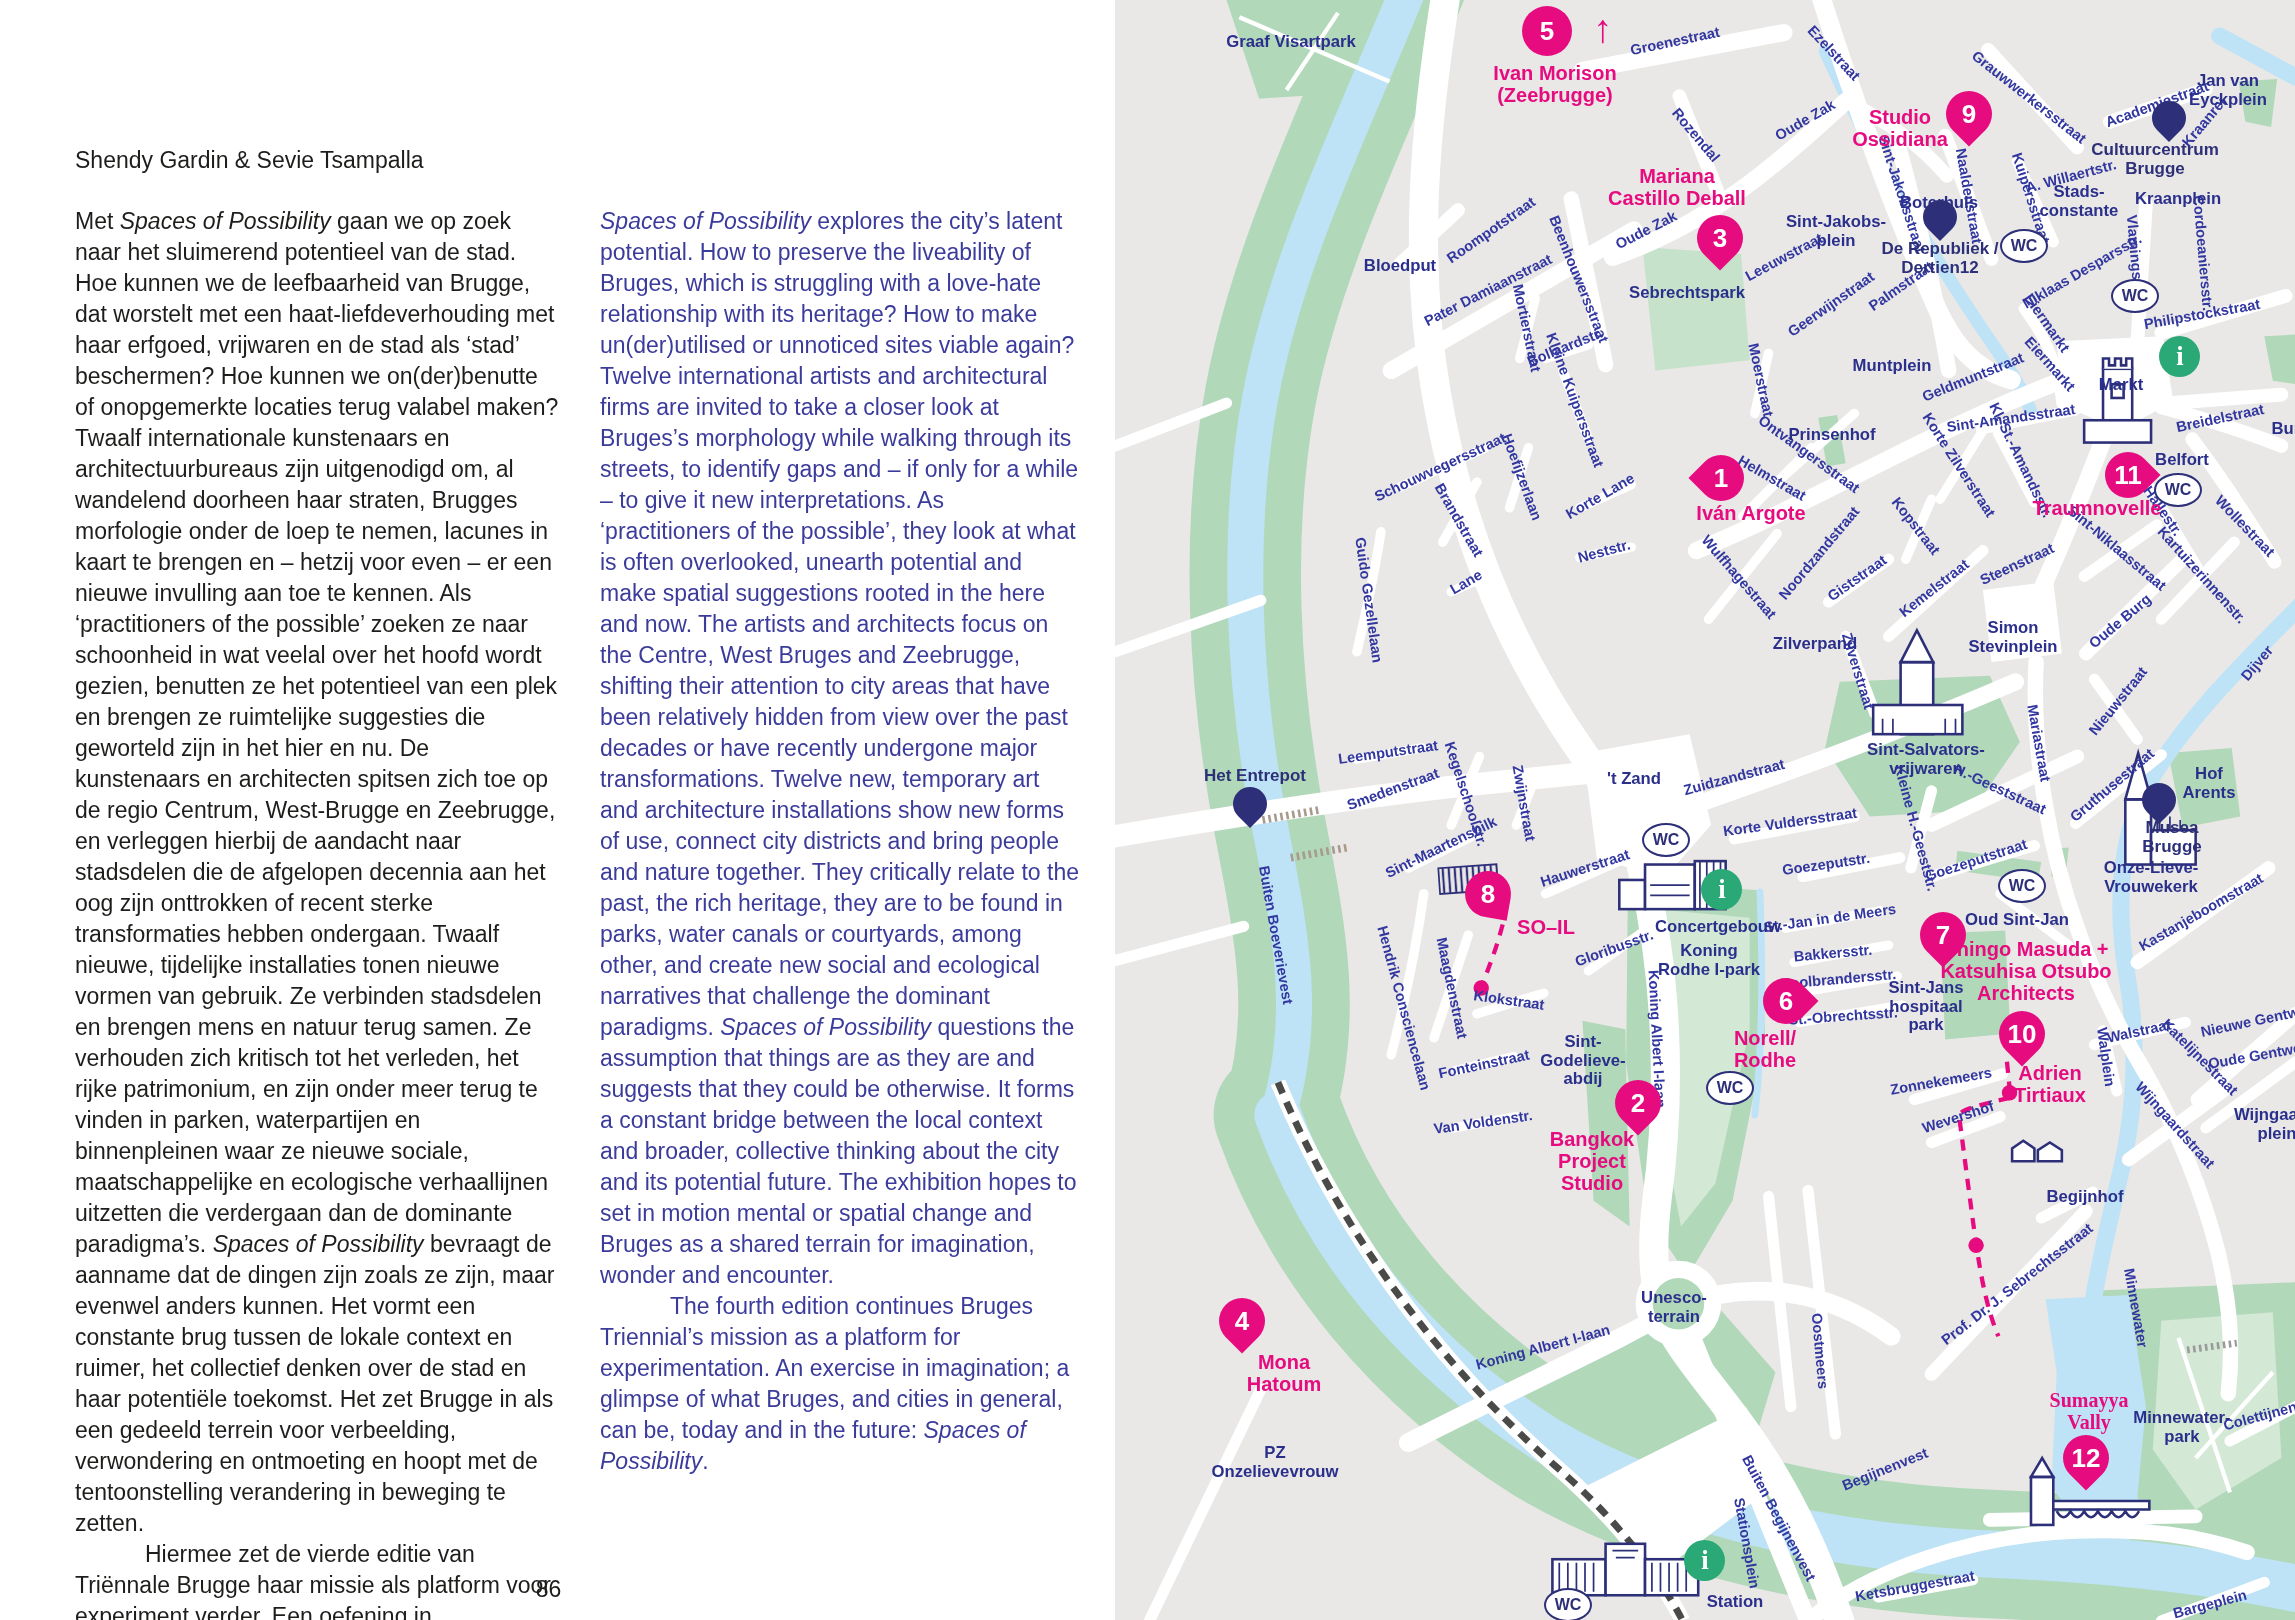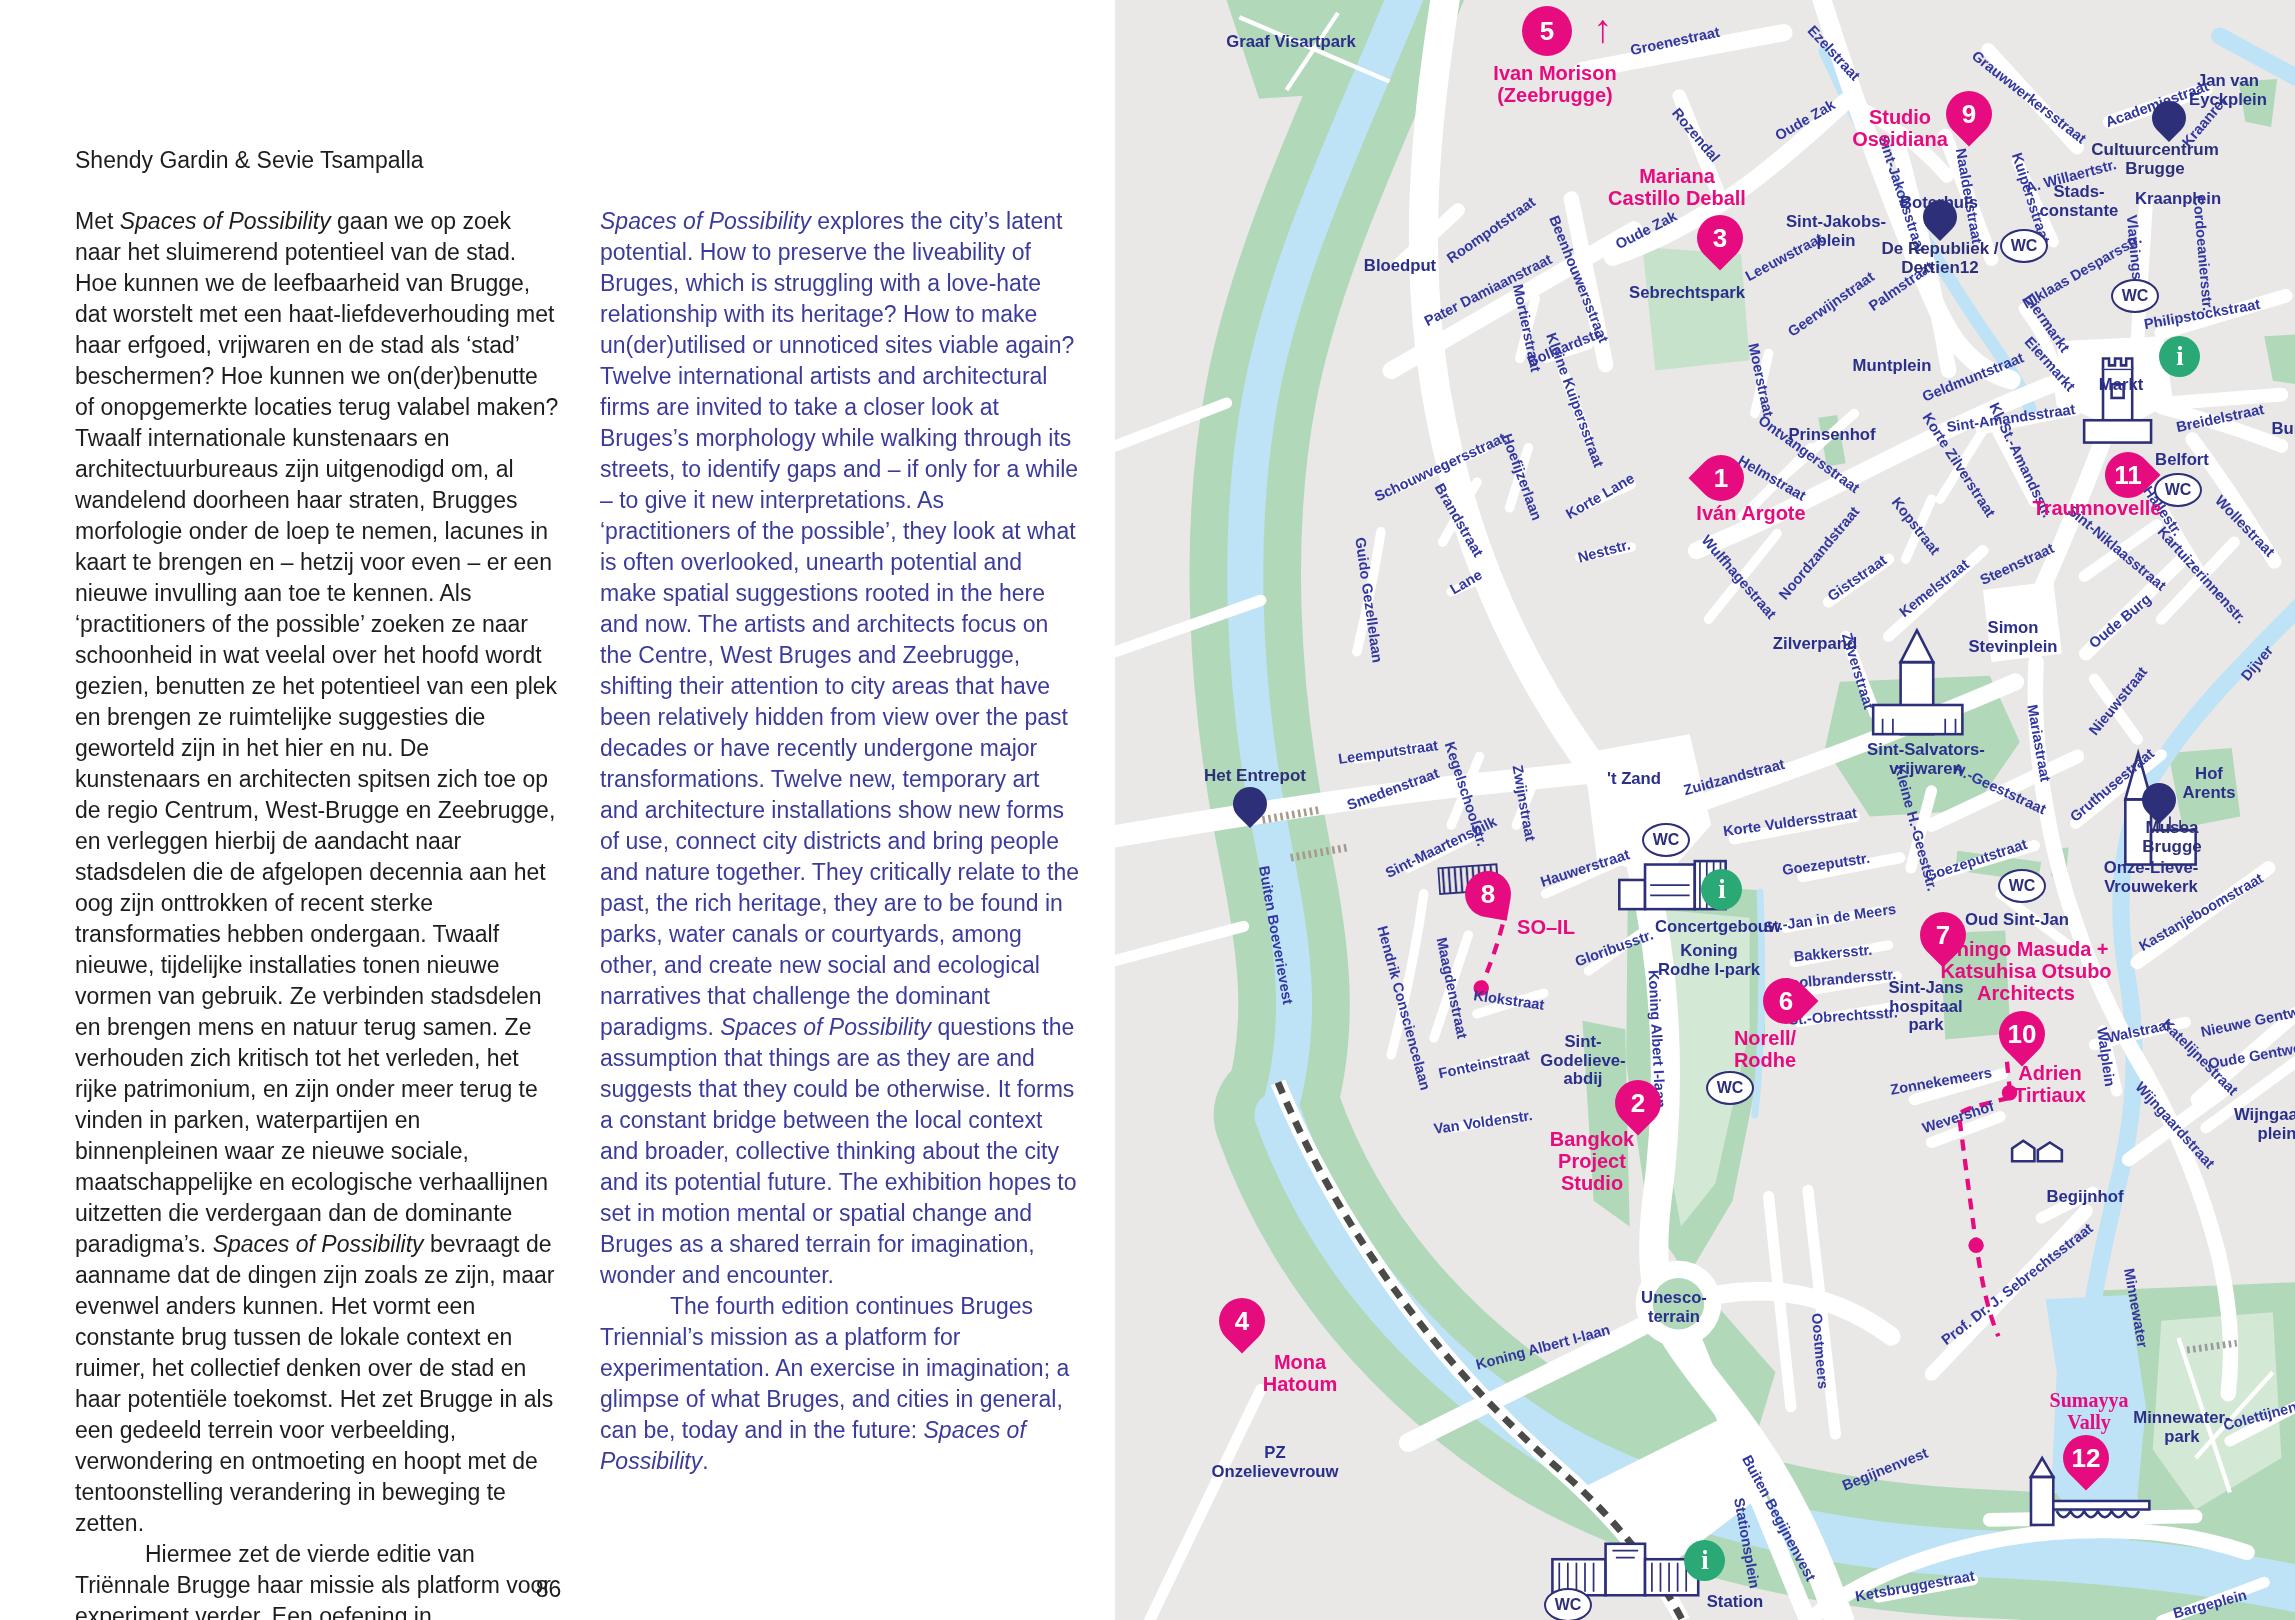--- a/index.html
+++ b/index.html
@@ -399,21 +399,21 @@
 Tirtiaux</div>
         <div class="pin" style="left: 1638px; top: 1103px; transform: rotate(-45deg);">
           <div class="n" style="transform: rotate(45deg);">2</div>
         </div>
         <div class="mlabel" style="left: 1592px; top: 1128px; transform: translate(-50%, 0px);">Bangkok
 Project
 Studio</div>
         <div class="pin" style="left: 1242px; top: 1321px; transform: rotate(-45deg);">
           <div class="n" style="transform: rotate(45deg);">4</div>
         </div>
-        <div class="mlabel" style="left: 1284px; top: 1351px; transform: translate(-50%, 0px); margin-left: 16px;">Mona
+        <div class="mlabel" style="left: 1284px; top: 1351px; transform: translate(-50%, 0px);">Mona
 Hatoum</div>
         <div class="pin" style="left: 2086px; top: 1458px; transform: rotate(-45deg);">
           <div class="n" style="transform: rotate(45deg);">12</div>
         </div>
         <div class="mlabel" style="left: 2089px; top: 1389px; transform: translate(-50%, 0px); font-family: Liberation Serif, serif;">Sumayya
 Vally</div>
       </div>
   </div>
 </div>
 

